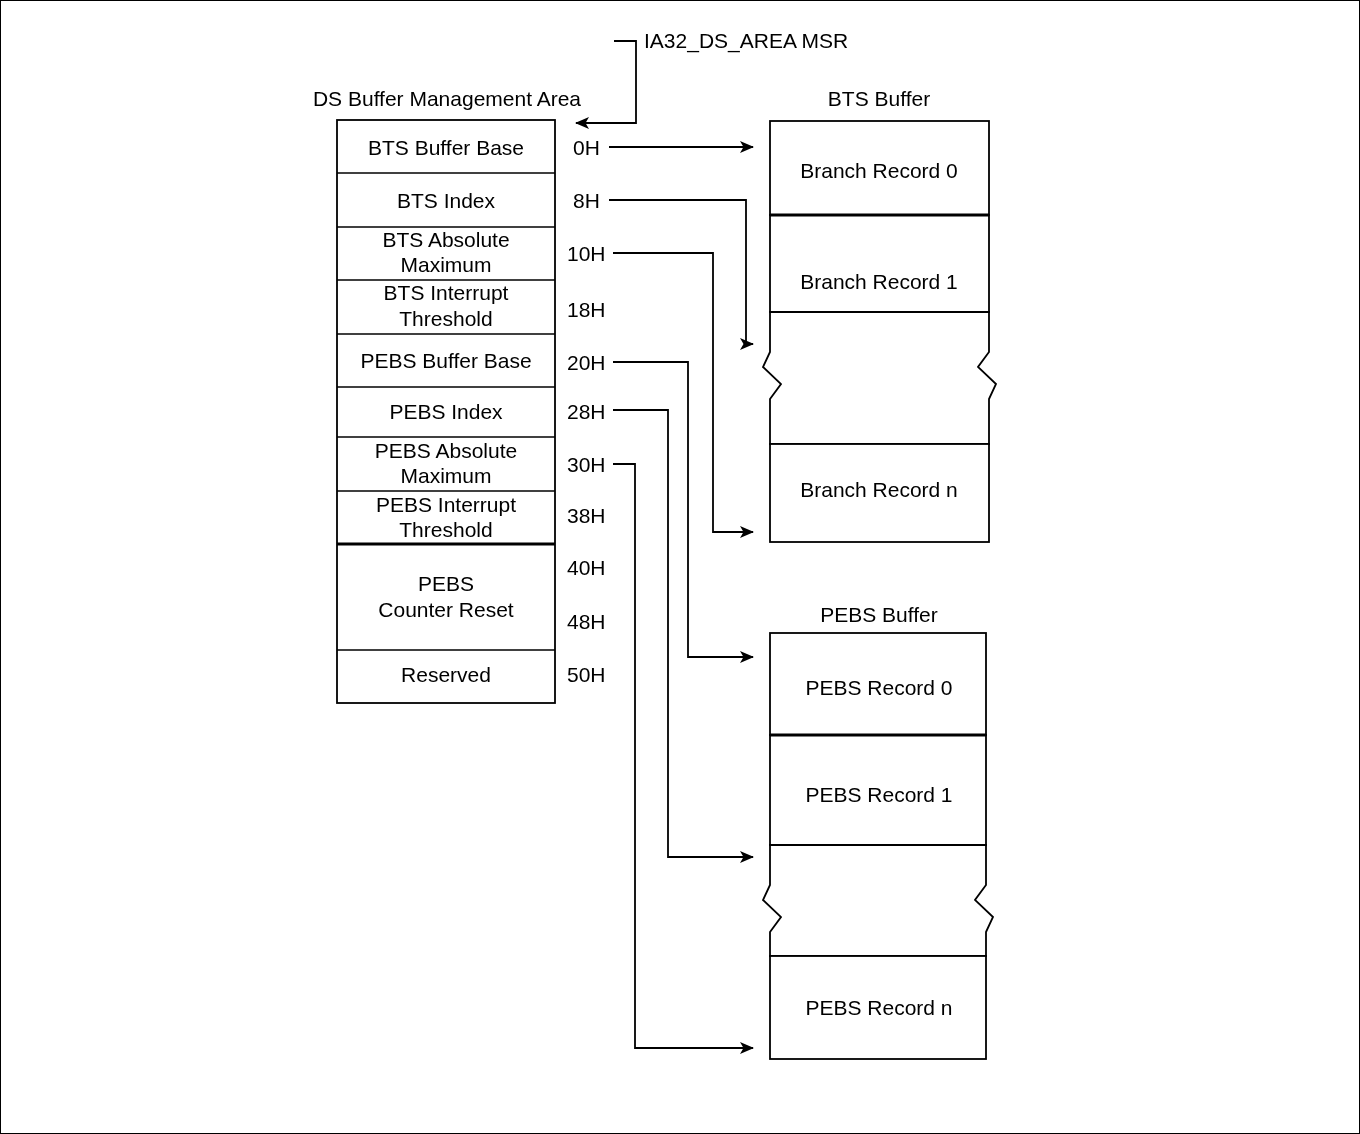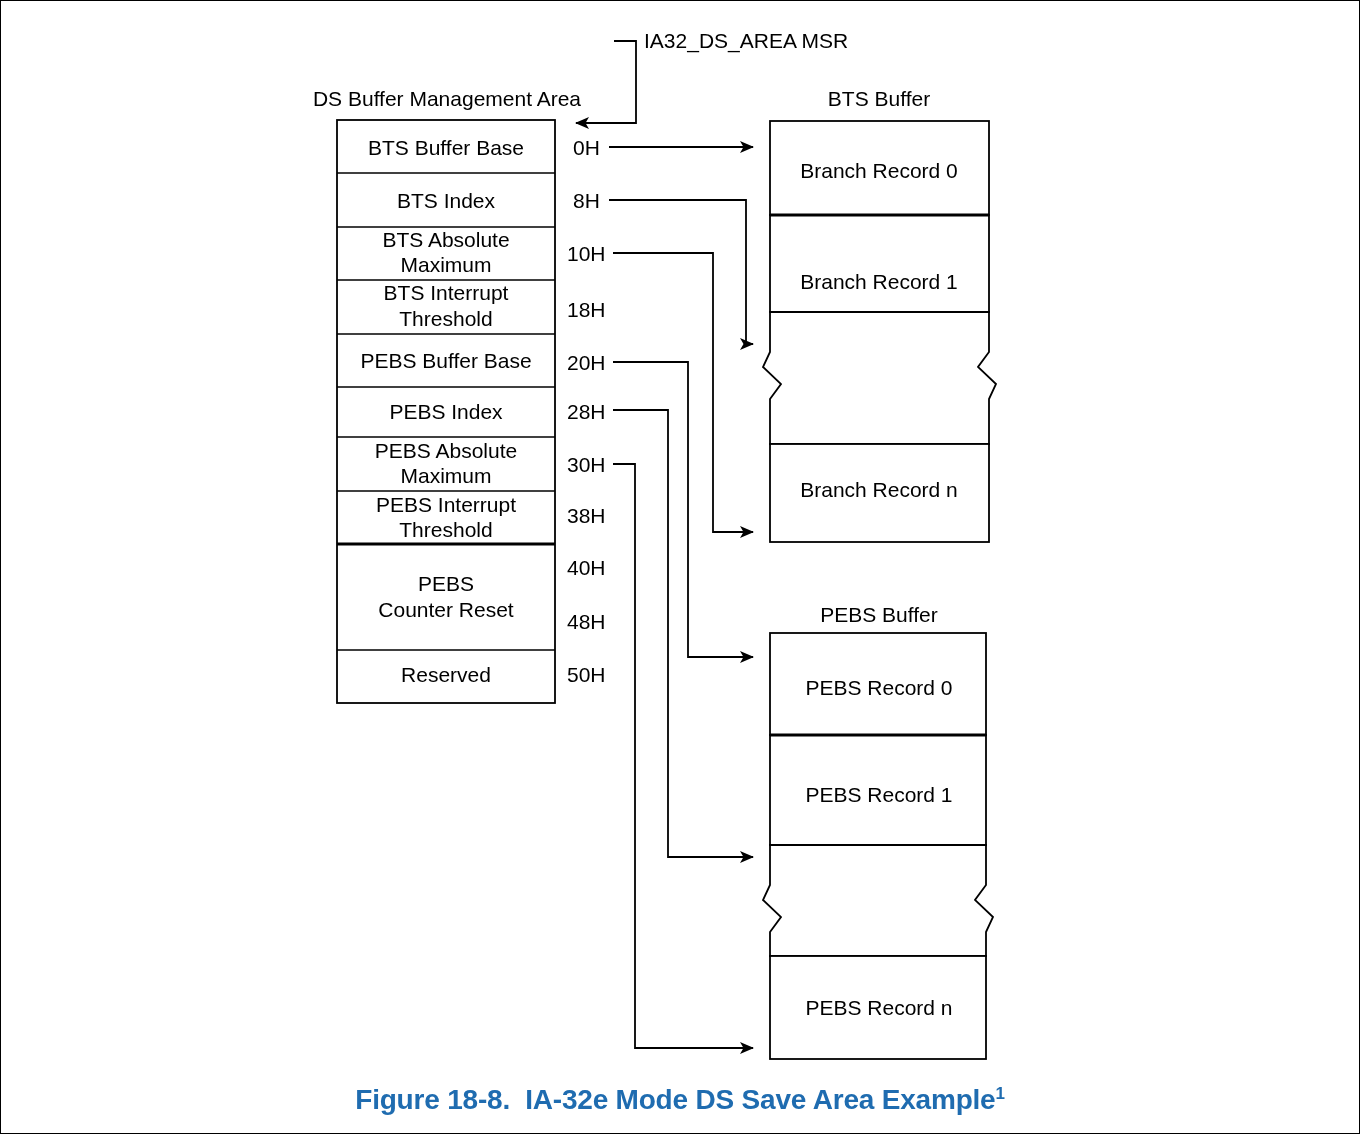--- a/index.html
+++ b/index.html
@@ -161,18 +161,14 @@
       <rect x="769" y="955" width="216" height="103" fill="#ffffff" stroke="#000000" stroke-width="1.8"></rect>
 
       <line x1="769" y1="734" x2="985" y2="734" stroke="#000000" stroke-width="3"></line>
 
       <text class="diagram-text" x="878" y="694" text-anchor="middle">PEBS Record 0</text>
       <text class="diagram-text" x="878" y="801" text-anchor="middle">PEBS Record 1</text>
       <text class="diagram-text" x="878" y="1014" text-anchor="middle">PEBS Record n</text>
     </g>
   </svg>
 
-  <div class="caption">
-    <span>Figure 18-8.</span>&nbsp;
-    <span>IA-32e Mode DS Save Area Example</span><sup>1</sup>
-  </div>
 
 </div>
 
 </body></html>

